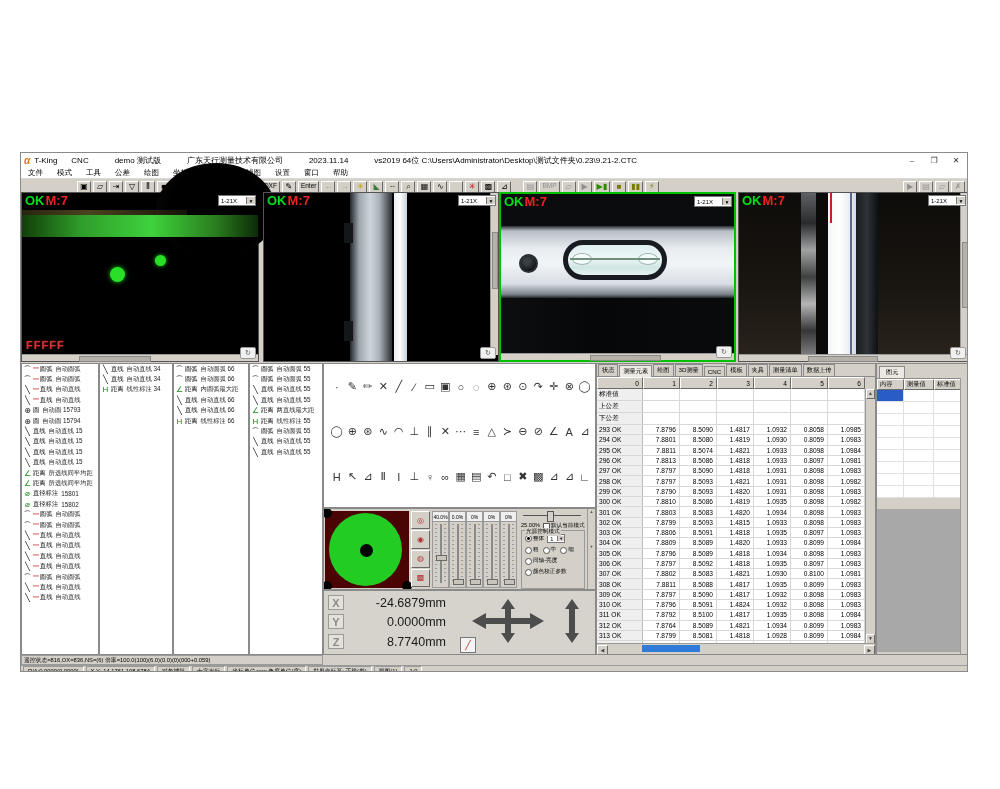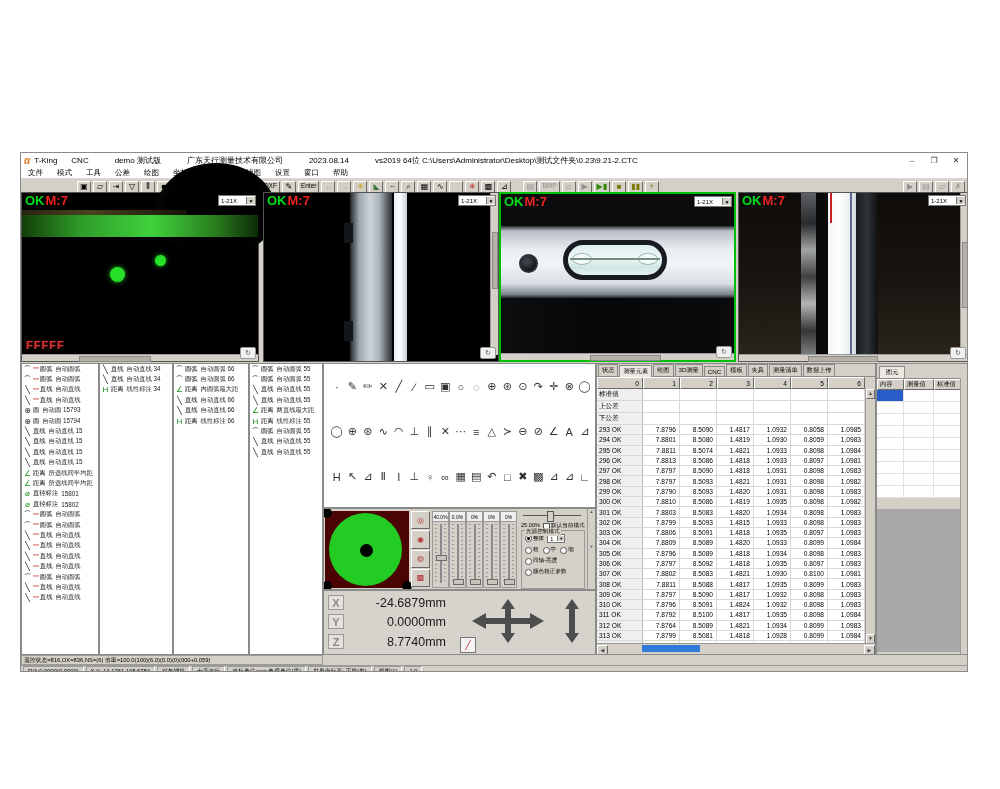--- a/index.html
+++ b/index.html
@@ -200,21 +200,21 @@
 
 <div class="stage">
   <div class="app">
 
     <div class="titlebar">
       <span class="appicon">α</span>
       <span class="tseg small">T-King</span>
       <span class="tseg">CNC</span>
       <span class="tseg">demo 测试版</span>
       <span class="tseg">广东天行测量技术有限公司</span>
-      <span class="tseg">2023.08.14</span>
+      <span class="tseg">2023.11.14</span>
       <span class="tseg">vs2019 64位 C:\Users\Administrator\Desktop\测试文件夹\0.23\9.21-2.CTC</span>
       <div class="wincontrols">
         <span class="winbtn">–</span>
         <span class="winbtn">❐</span>
         <span class="winbtn">✕</span>
       </div>
     </div>
 
     <div class="menubar" id="menubar">
         <span class="menu-item">文件</span>

